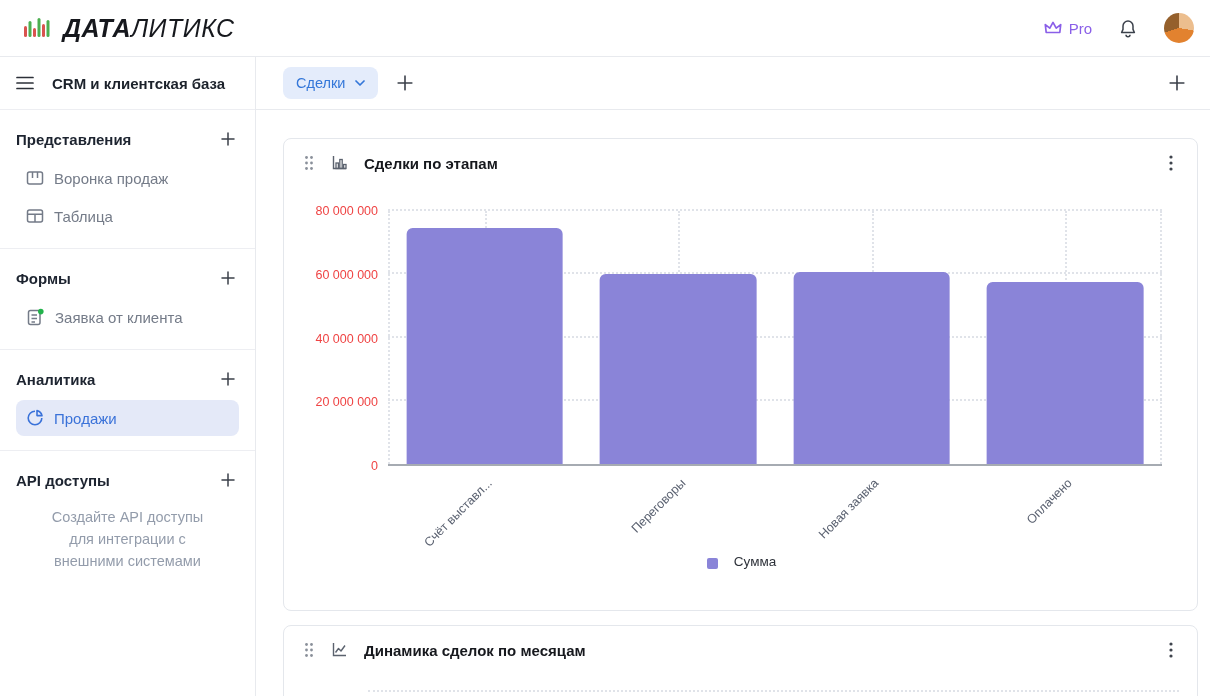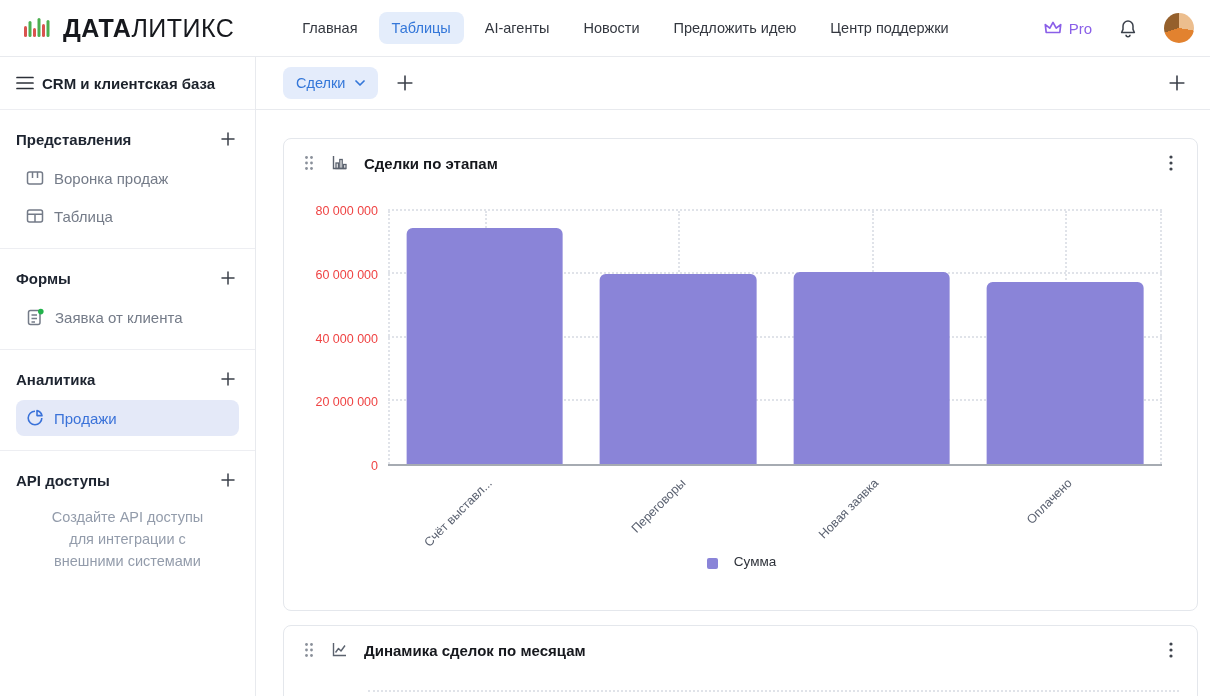--- a/index.html
+++ b/index.html
@@ -3,41 +3,41 @@
 <meta charset="utf-8">
 <style>
   * { margin:0; padding:0; box-sizing:border-box; }
   html,body { width:1210px; height:696px; overflow:hidden; background:#fff;
     font-family:"Liberation Sans", sans-serif; color:#21252c; }
 
   
   .topbar { height:57px; display:flex; align-items:center; border-bottom:1px solid #e8eaee;
     padding:0 16px 0 24px; background:#fff; }
   .logo { display:flex; align-items:center; gap:9px; cursor:pointer; }
-  .logo-text { font-size:25px; letter-spacing:.5px; color:#16181d; }
+  .logo-text { font-size:25px; letter-spacing:.5px; color:#16181d;font-style:italic; }
   .logo-text b { font-weight:800; }
   .logo-text span { font-weight:400; }
   .mainnav { display:flex; align-items:center; gap:8px; margin-left:55px; }
   .nav-item { font-size:14.5px; color:#33373f; padding:8px 13px; border-radius:8px; cursor:pointer; white-space:nowrap; }
   .nav-item.active { background:#e4edfb; color:#3477d9; }
   .topbar-right { margin-left:auto; display:flex; align-items:center; gap:26px; }
   .pro-badge { display:flex; align-items:center; gap:6px; color:#8a5fe8; font-size:15px; cursor:pointer; }
   .balance { display:flex; align-items:center; gap:7px; color:#4c525b; font-size:14.5px; cursor:pointer; }
   .bell-btn { cursor:pointer; display:flex; }
   .user-chip { display:flex; align-items:center; gap:9px; cursor:pointer; font-size:15px; }
   .avatar { width:30px; height:30px; border-radius:50%;
     background:conic-gradient(from 0deg, #ecbe8e 0deg 100deg, #e2822f 100deg 252deg, #95602c 252deg 360deg); }
 
   
   .layout { display:flex; height:639px; }
   .sidebar { width:256px; border-right:1px solid #e8eaee; background:#fff; flex:none; }
   .mainarea { flex:1; display:flex; flex-direction:column; min-width:0; }
 
   
-  .ws-head { height:53px; display:flex; align-items:center; gap:8px; padding:0 16px;
+  .ws-head { height:53px; display:flex; align-items:center; gap:18px; padding:0 16px;
     border-bottom:1px solid #edeef2; }
   .ws-title { font-size:15px; font-weight:700; color:#1c222b; }
   .side-sec { padding:12px 16px 14px; border-bottom:1px solid #edeef2; }
   .side-sec:last-child { border-bottom:none; }
   .sec-head { display:flex; align-items:center; justify-content:space-between; padding:6px 0 8px; }
   .sec-title { font-size:15px; font-weight:700; color:#1d2430; }
   .plus-btn { width:22px; height:22px; display:flex; align-items:center; justify-content:center;
     cursor:pointer; border:none; background:transparent; }
   .side-item { display:flex; align-items:center; gap:10px; height:36px; padding:0 10px; margin-top:2px;
     border-radius:8px; font-size:15px; color:#747b88; cursor:pointer; }
@@ -92,28 +92,20 @@
       <rect x="0" y="12" width="3" height="11" rx="1.5" fill="#d9534f"></rect>
       <rect x="4.5" y="7" width="3" height="16" rx="1.5" fill="#4caf50"></rect>
       <rect x="9" y="14" width="3" height="9" rx="1.5" fill="#d9534f"></rect>
       <rect x="13.5" y="4" width="3" height="19" rx="1.5" fill="#4caf50"></rect>
       <rect x="18" y="10" width="3" height="13" rx="1.5" fill="#d9534f"></rect>
       <rect x="22.5" y="6" width="3" height="17" rx="1.5" fill="#4caf50"></rect>
     </svg>
     <div class="logo-text"><b>ДАТА</b><span>ЛИТИКС</span></div>
   </div>
 
-  <nav class="mainnav" id="mainnav">
-      <div class="nav-item">Главная</div>
-      <div class="nav-item active">Таблицы</div>
-      <div class="nav-item">AI-агенты</div>
-      <div class="nav-item">Новости</div>
-      <div class="nav-item">Предложить идею</div>
-      <div class="nav-item">Центр поддержки</div>
-    </nav>
 
   <div class="topbar-right">
     <div class="pro-badge">
       <svg width="20" height="18" viewBox="0 0 20 18">
         <path d="M3.2 13.5 L2.3 5.6 L6.8 9.2 L10 3.4 L13.2 9.2 L17.7 5.6 L16.8 13.5 Z" fill="none" stroke="#8a5fe8" stroke-width="1.7" stroke-linejoin="round"></path>
       </svg>
       <span>Pro</span>
     </div>
     <div class="bell-btn">
       <svg width="20" height="21" viewBox="0 0 20 21">

